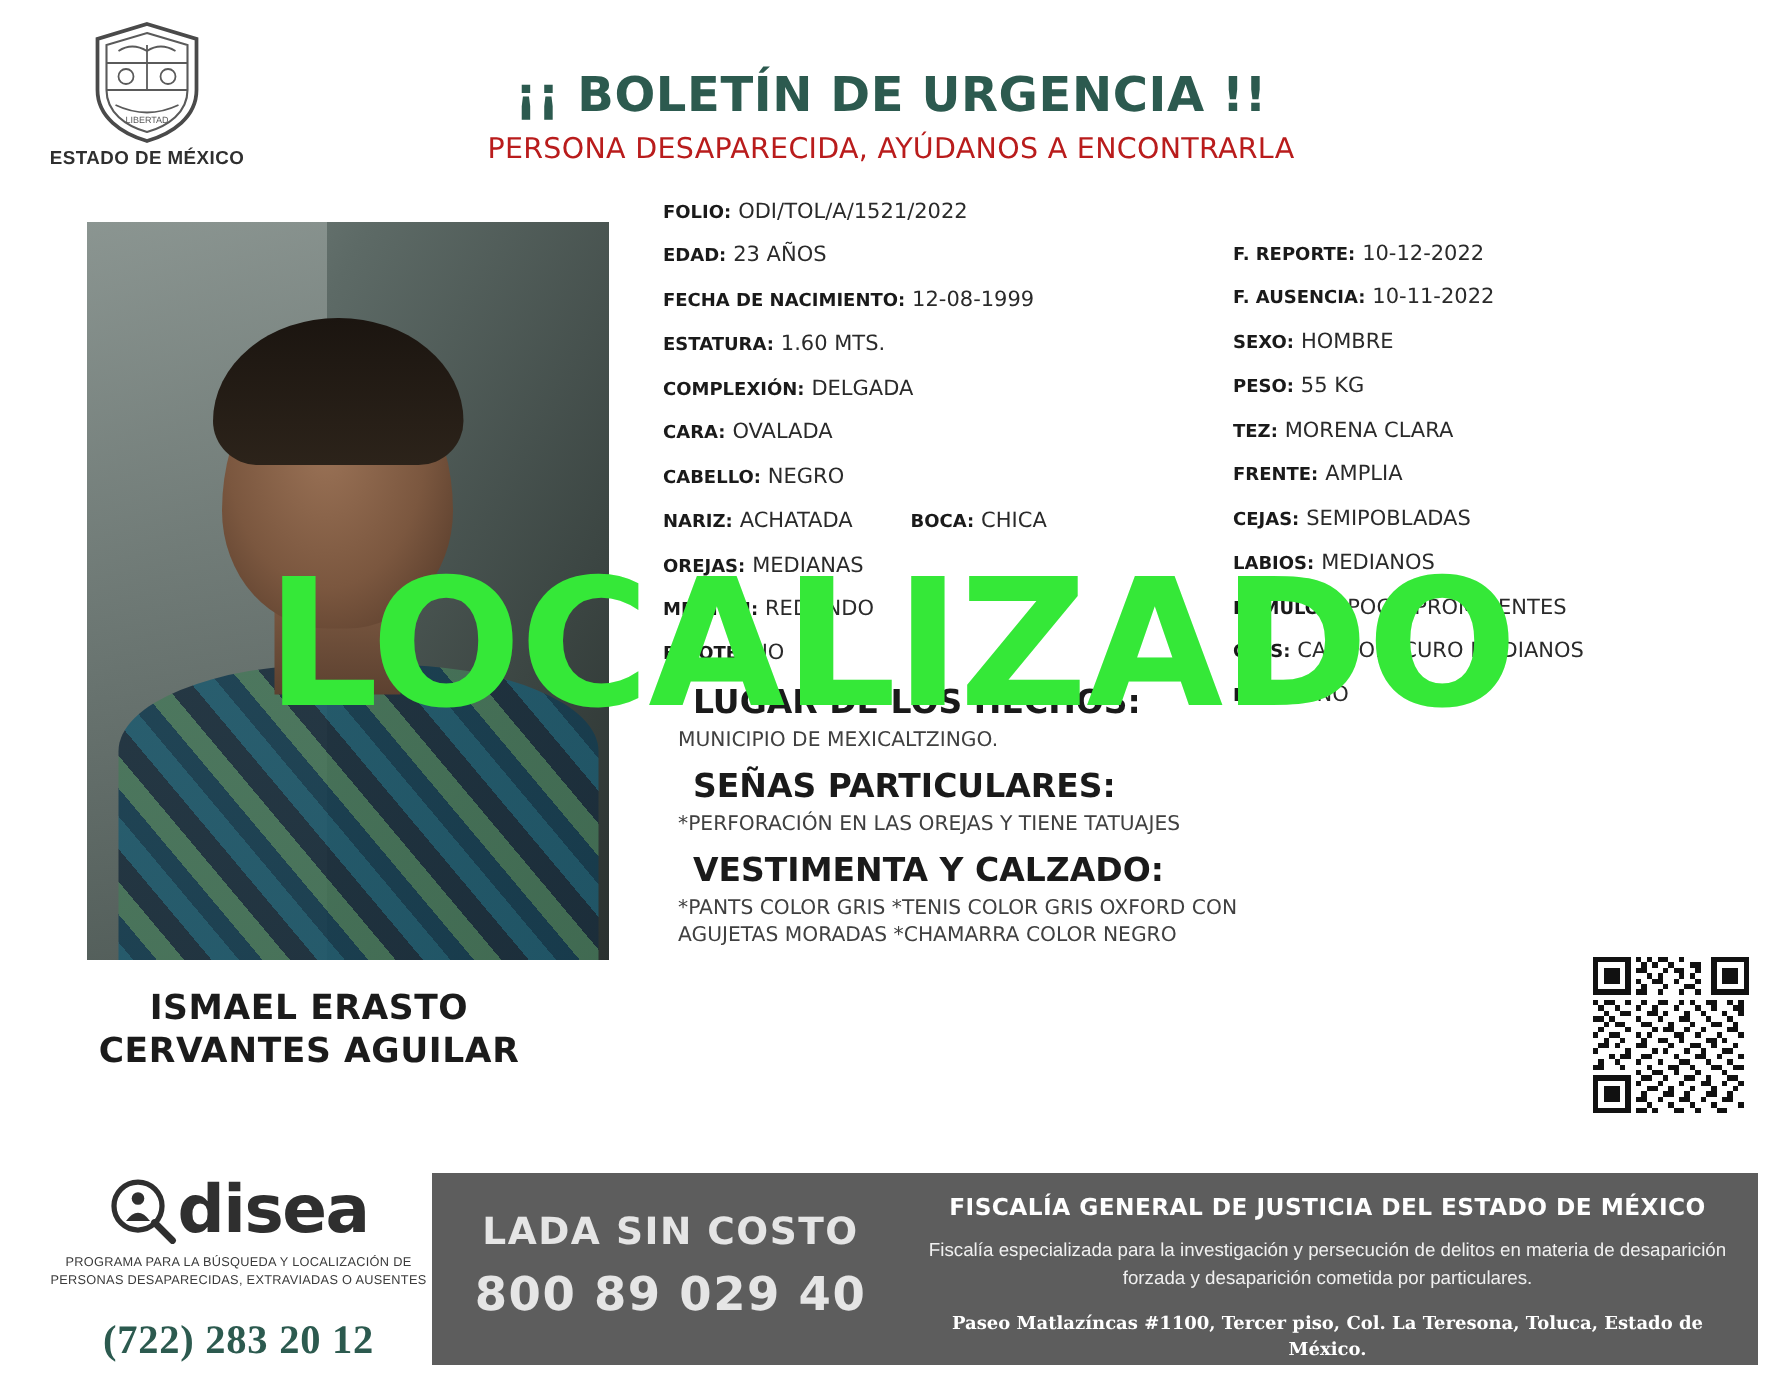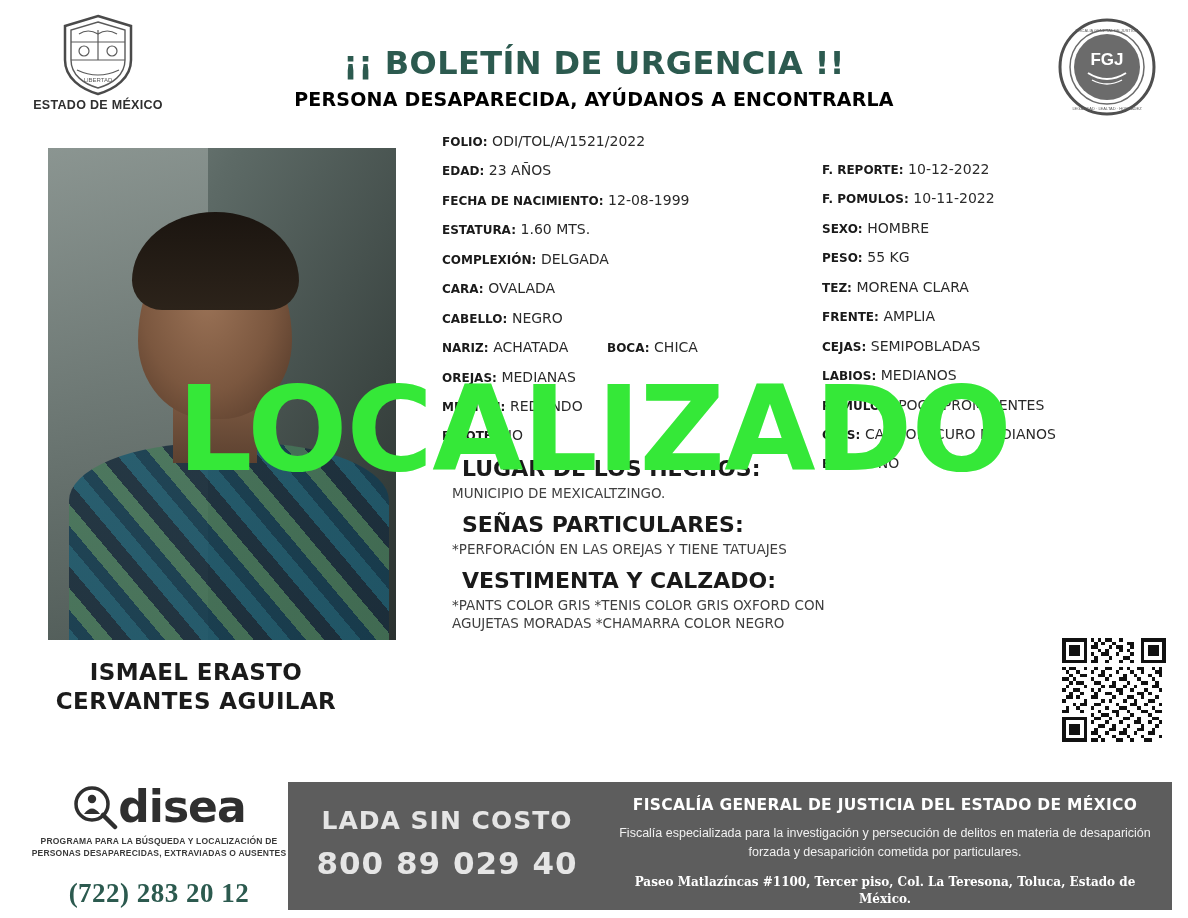--- a/index.html
+++ b/index.html
@@ -35,36 +35,36 @@
     position:absolute; left:0; right:0; top:28px;
     text-align:center;
     margin-top:16px;
   }
   .title-main {
     font-size:32px; font-weight:bold; color:#2c5a4f;
     letter-spacing:.4px;
     font-family:"DejaVu Sans", sans-serif;
   }
   .title-sub {
-    font-size:19px; font-weight:bold; color:#000000;
+    font-size:19px; font-weight:normal; color:#b91c1c;
     letter-spacing:.2px; margin-top:6px;
     font-family:"DejaVu Sans", sans-serif;
   }
   .fgj-logo {
     position:absolute; right:32px; top:18px;
     width:98px; height:98px;
   }
 
   
   .main {
     position:relative;
     height:640px;
   }
   .photo-block {
-    position:absolute; left:48px; top:18px;
+    position:absolute; left:58px; top:18px;
     width:296px;
   }
   .photo {
     width:348px; height:492px;
     background:
       radial-gradient(ellipse at 42% 28%, #6d6054 0%, #4a4038 45%, #2e2823 100%),
       linear-gradient(160deg,#6b6b63,#3a3a36);
     position:relative; overflow:hidden;
   }
   
@@ -178,21 +178,21 @@
   }
   .disea-top {
     display:flex; align-items:center; justify-content:center;
   }
   .disea-word {
     font-size:44px; font-weight:bold; color:#2f2f2f;
     letter-spacing:-1px; line-height:1;
     font-family:"DejaVu Sans", sans-serif;
   }
   .disea-sub {
-    font-size:8.5px; font-weight:bold; color:#3a3a3a;
+    font-size:8.5px; font-weight:normal; color:#3a3a3a;
     margin-top:5px; line-height:1.45; letter-spacing:.2px;
   }
   .disea-phone {
     font-size:27px; font-weight:bold; color:#2c5a4f;
     margin-top:18px; letter-spacing:.5px;
     font-family:Liberation Serif, serif;
   }
   .footer-band {
     position:absolute; left:288px; top:12px;
     width:884px; height:128px;
@@ -247,32 +247,20 @@
       </svg>
     </div>
     <div class="crest-label">ESTADO DE MÉXICO</div>
   </div>
 
   <div class="header-titles">
     <div class="title-main">¡¡ BOLETÍN DE URGENCIA !!</div>
     <div class="title-sub">PERSONA DESAPARECIDA, AYÚDANOS A ENCONTRARLA</div>
   </div>
 
-  <div class="fgj-logo">
-    <svg width="98" height="98" viewBox="0 0 98 98" aria-hidden="true">
-      <circle cx="49" cy="49" r="47" fill="none" stroke="#4f4f4f" stroke-width="3"></circle>
-      <circle cx="49" cy="49" r="37" fill="none" stroke="#6a6a6a" stroke-width="1.5"></circle>
-      <circle cx="49" cy="49" r="33" fill="#6b6b6b"></circle>
-      <text x="49" y="47" font-size="17" font-weight="bold" text-anchor="middle" fill="#ffffff" font-family="Liberation Sans, sans-serif">FGJ</text>
-      <path d="M30 55 q19 12 38 0" fill="none" stroke="#ffffff" stroke-width="2"></path>
-      <path d="M34 62 q15 8 30 0" fill="none" stroke="#ffffff" stroke-width="1.4"></path>
-      <text x="49" y="14" font-size="4" text-anchor="middle" fill="#5a5a5a" font-family="Liberation Sans, sans-serif">FISCALÍA GENERAL DE JUSTICIA</text>
-      <text x="49" y="92" font-size="4" text-anchor="middle" fill="#5a5a5a" font-family="Liberation Sans, sans-serif">LEGALIDAD · LEALTAD · HONRADEZ</text>
-    </svg>
-  </div>
 </div>
 
 <div class="main">
 
   <div class="photo-block">
     <div class="photo">
       <div class="ph-bg"></div>
       <div class="ph-wall"></div>
       <div class="ph-shirt"></div>
       <div class="ph-neck"></div>
@@ -345,21 +333,21 @@
         <div class="b-body">*PANTS COLOR GRIS *TENIS COLOR GRIS OXFORD CON AGUJETAS MORADAS *CHAMARRA COLOR NEGRO</div>
       </div>
     </div>
 
     <div class="col-right">
       <div class="row">
         <span class="k">F. REPORTE:</span>
         <span class="v">10-12-2022</span>
       </div>
       <div class="row">
-        <span class="k">F. POMULOS:</span>
+        <span class="k">F. AUSENCIA:</span>
         <span class="v">10-11-2022</span>
       </div>
       <div class="row">
         <span class="k">SEXO:</span>
         <span class="v">HOMBRE</span>
       </div>
       <div class="row">
         <span class="k">PESO:</span>
         <span class="v">55 KG</span>
       </div>

